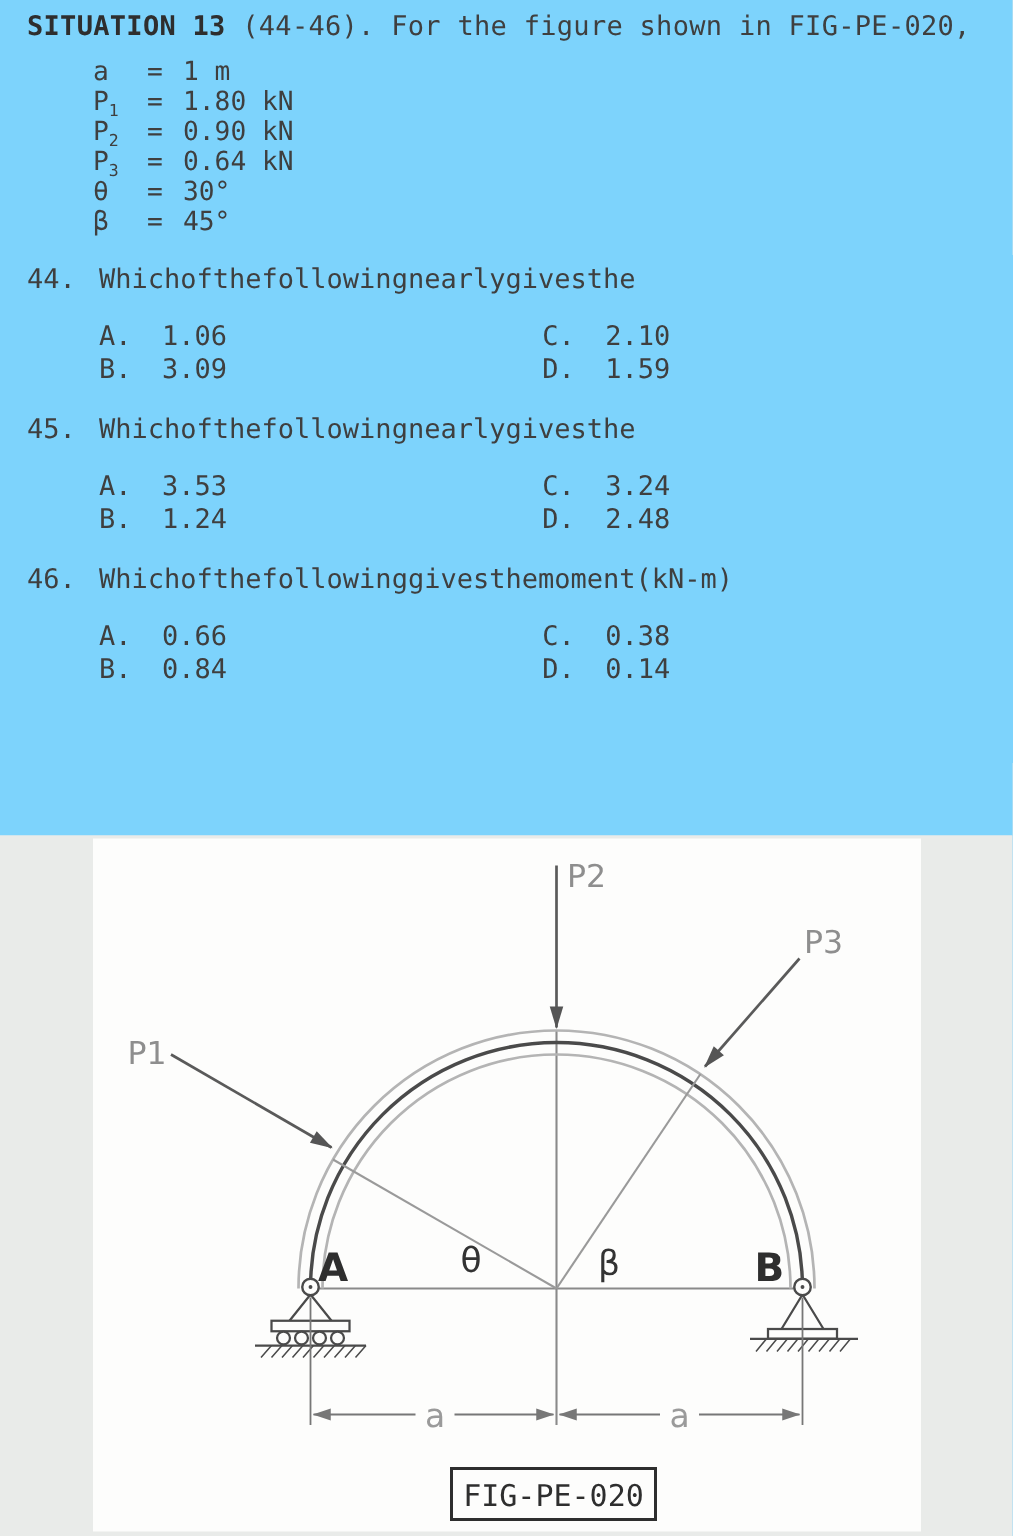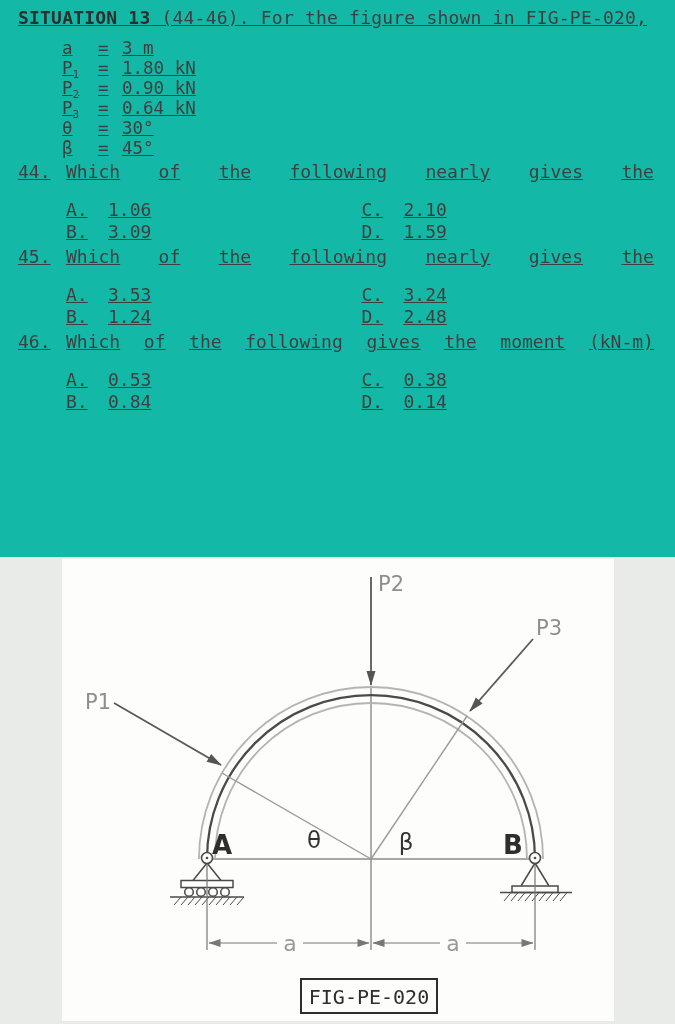--- a/index.html
+++ b/index.html
@@ -4,36 +4,35 @@
 <style>
   * { margin:0; padding:0; box-sizing:border-box; }
   html,body { width:675px; height:1024px; overflow:hidden; }
   body {
     background:#e9ebe9;
     font-family:"DejaVu Sans Mono", monospace;
     color:#3f3f3f;
   }
   .text-section {
     width:675px; height:557px;
-    background:#14b8a6;
+    background:#7dd3fc;
     padding:6px 18px 0 18px;
-    text-decoration:underline;
   }
   .h-line { line-height:24px; font-size:18px; white-space:nowrap; letter-spacing:0.2px; }
   .h-line b { font-weight:bold; color:#2e2e2e; }
   .givens { margin-top:8px; padding-left:44px; }
   .given-row { line-height:20px; font-size:17.5px; display:flex; }
   .g-sym { width:36px; }
   .g-eq  { width:24px; }
   sub.scr { font-size:11px; vertical-align:-4px; line-height:0; }
-  .question { margin-top:3px; }
+  .question { margin-top:18px; }
   .q-head { display:flex; }
   .q-num { width:48px; font-size:18px; line-height:22px; }
   .q-lines { width:588px; }
-  .q-line1 { display:flex; justify-content:space-between; font-size:18px; line-height:22px; }
+  .q-line1 { display:flex; font-size:18px; line-height:22px; }
   .q-line2 { font-size:18px; line-height:22px; }
   .choices { display:flex; margin-top:16px; padding-left:48px; }
   .ch-col { width:337px; }
   .choice { font-size:18px; line-height:22px; display:flex; }
   .ch-label { width:42px; }
   .figure-section { width:675px; height:467px; background:#e9ebe9; position:relative; }
   .figure-box {
     position:absolute; left:62px; top:2px;
     width:552px; height:462px;
     background:#fdfdfc;
@@ -44,21 +43,21 @@
 </head>
 <body>
 
 <div class="text-section">
   <div class="h-line"><b>SITUATION 13</b><span> (44-46). For the figure shown in FIG-PE-020,</span></div>
 
   <div class="givens" id="givens">
   <div class="given-row">
     <span class="g-sym">a</span>
     <span class="g-eq">=</span>
-    <span class="g-val">3 m</span>
+    <span class="g-val">1 m</span>
   </div>
 
   <div class="given-row">
     <span class="g-sym">P<sub class="scr">1</sub></span>
     <span class="g-eq">=</span>
     <span class="g-val">1.80 kN</span>
   </div>
 
   <div class="given-row">
     <span class="g-sym">P<sub class="scr">2</sub></span>
@@ -180,21 +179,21 @@
               <span>the</span>
               <span>moment</span>
               <span>(kN-m)</span>
             </div>
       </div>
     </div>
     <div class="choices">
       <div class="ch-col">
   <div class="choice">
     <span class="ch-label">A.</span>
-    <span class="ch-value">0.53</span>
+    <span class="ch-value">0.66</span>
   </div>
 
   <div class="choice">
     <span class="ch-label">B.</span>
     <span class="ch-value">0.84</span>
   </div>
 </div>
       <div class="ch-col">
   <div class="choice">
     <span class="ch-label">C.</span>

